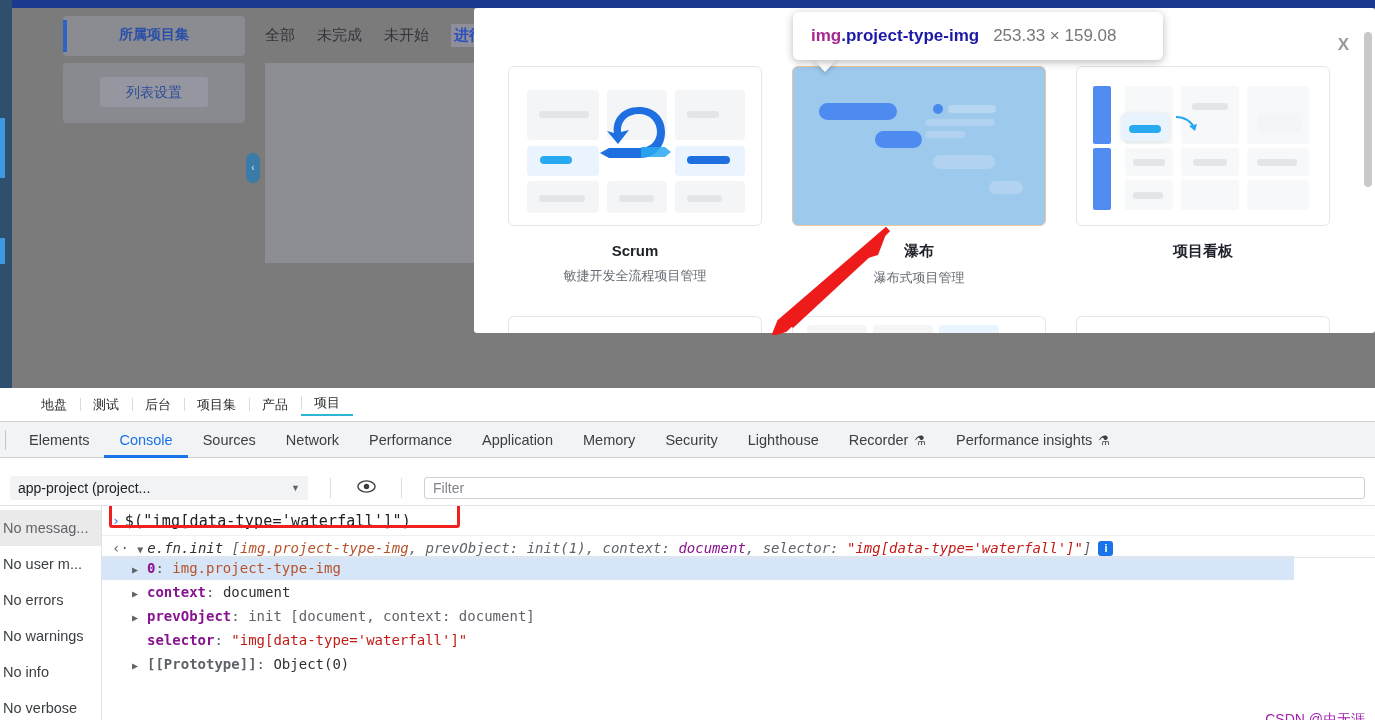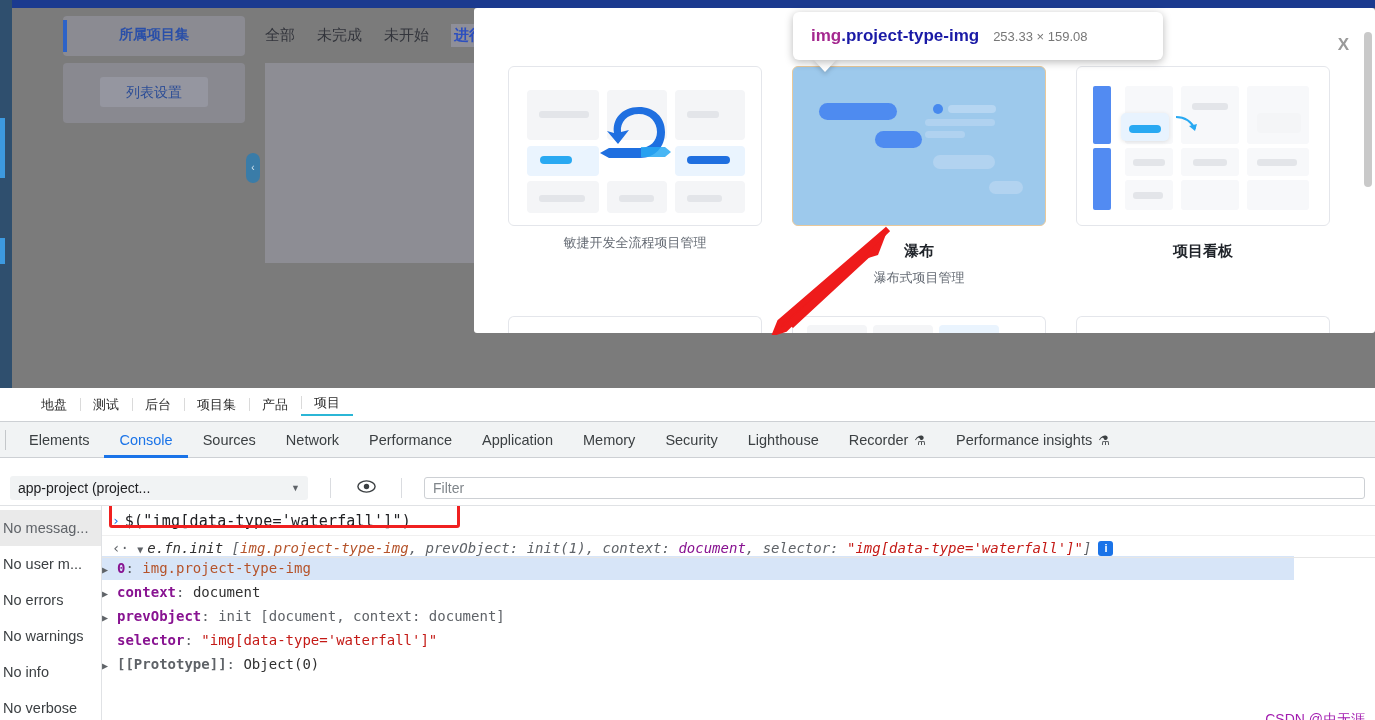--- a/index.html
+++ b/index.html
@@ -130,21 +130,21 @@
 
   
   .el-tip{
     position:absolute; left:793px; top:12px; width:370px; height:48px;
     background:#ffffff; border-radius:6px;
     box-shadow:0 2px 9px rgba(0,0,0,.28);
     display:flex; align-items:center; padding:0 18px; gap:14px;
   }
   .el-tip .sel-tag{ color:#a4288f; font-size:17px; font-weight:bold;margin-top:35px; }
   .el-tip .sel-cls{ color:#1a1aa6; font-size:17px; font-weight:bold; }
-  .el-tip .dims{ color:#777777; font-size:13px; }
+  .el-tip .dims{ color:#777777; font-size:17px; }
   .el-tip-arrow{
     position:absolute; left:812px; top:58px; width:0;height:0;
     border-left:13px solid transparent; border-right:13px solid transparent;
     border-top:14px solid #ffffff;
     filter: drop-shadow(0 3px 2px rgba(0,0,0,.15));
   }
 
   
   .red-arrow{ position:absolute; left:760px; top:225px; width:130px; height:110px; }
 
@@ -241,21 +241,21 @@
   .res-underline{
     position:absolute; left:0; right:0; bottom:-2px; height:1px; background:#e6e6e6;
   }
   .info-badge{
     display:inline-block; width:15px; height:15px; border-radius:3px;
     background:#1a73e8; color:#fff; font-size:11px; font-weight:bold;
     text-align:center; line-height:15px; margin-left:7px;
     font-family:"Liberation Sans",sans-serif; vertical-align:1px;
   }
   .prop-line{
-    height:24px; line-height:24px; white-space:nowrap;
+    padding-left:30px; height:24px; line-height:24px; white-space:nowrap;
   }
   .prop-line .tri{ color:#5f6368; font-size:10px; margin-right:6px; display:inline-block; width:9px;}
   .prop-line .noTri{ display:inline-block; width:15px;}
   .pname{ color:#881391; font-weight:bold; }
   .pname-grey{ color:#5f6368; font-weight:bold;}
   .sel-hl{ background:#d7e5f8; }
   .watermark{
     position:absolute; right:10px; bottom:4px;
     font-family:"Liberation Sans",sans-serif; font-size:14px; color:#a21caf;
   }
@@ -315,20 +315,21 @@
           <div class="sk" style="left:98px;top:114px;width:60px;height:32px;"></div>
           <div class="sk-line" style="left:110px;top:128px;width:35px;"></div>
           <div class="sk" style="left:166px;top:114px;width:70px;height:32px;"></div>
           <div class="sk-line" style="left:178px;top:128px;width:35px;"></div>
 
           <svg width="80" height="58" style="position:absolute;left:86px;top:36px;" viewBox="0 0 80 58">
             <path d="M44 4 C26 4 17 17 19 30 L12 28 L23 41 L34 27 L26 29 C25 19 32 11 44 11 C55 11 62 19 62 29 C62 38 55 45 45 45 L14 45 L5 50 L14 55 L45 55 C60 55 70 44 70 29 C70 14 59 4 44 4 Z" fill="#1f6fe0"></path>
             <path d="M46 44 L70 44 L76 49 L70 54 L46 54 Z" fill="#29a9f2" opacity=".85"></path>
           </svg>
         </div>
+        <div class="c-title">Scrum</div>
         <div class="c-sub">敏捷开发全流程项目管理</div>
       </div>
 
       <div class="card card-hl" style="left:318px; top:58px;">
         <div class="thumb">
           <div class="hl-blob" style="left:26px;top:36px;width:78px;height:17px;background:#4e8bf0;"></div>
           <div class="hl-blob" style="left:82px;top:64px;width:47px;height:17px;background:#4e8bf0;"></div>
           <div class="hl-blob" style="left:140px;top:37px;width:10px;height:10px;background:#4789ee;border-radius:50%;"></div>
           <div class="hl-blob" style="left:155px;top:38px;width:48px;height:8px;background:#b6d6f2;"></div>
           <div class="hl-blob" style="left:132px;top:52px;width:70px;height:7px;background:#b0d2f0;"></div>

